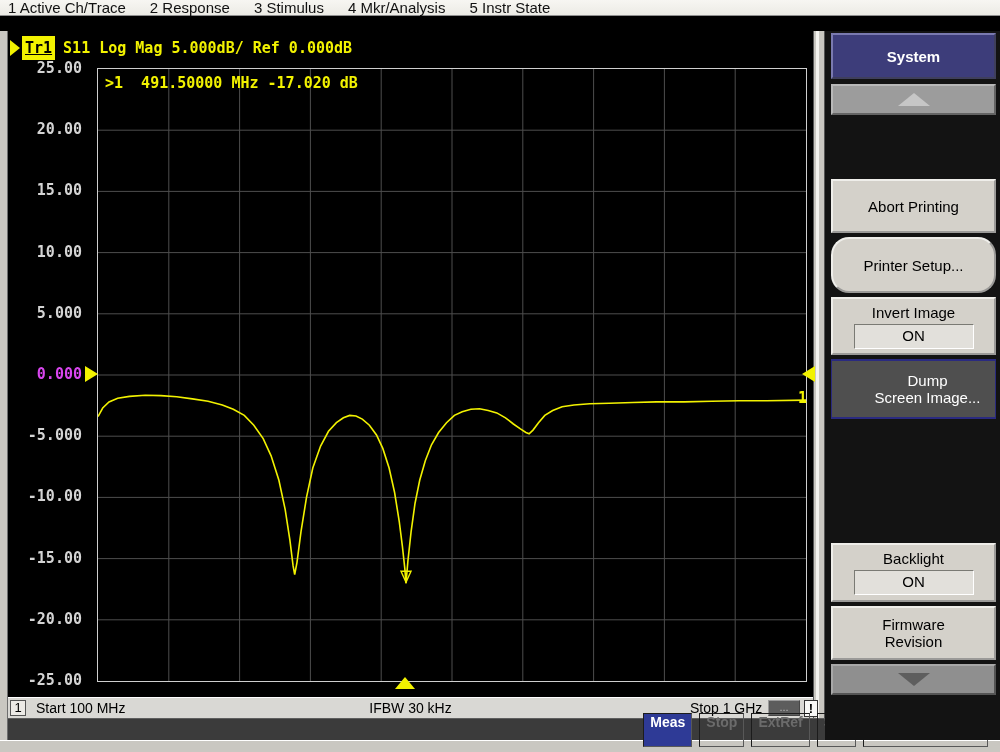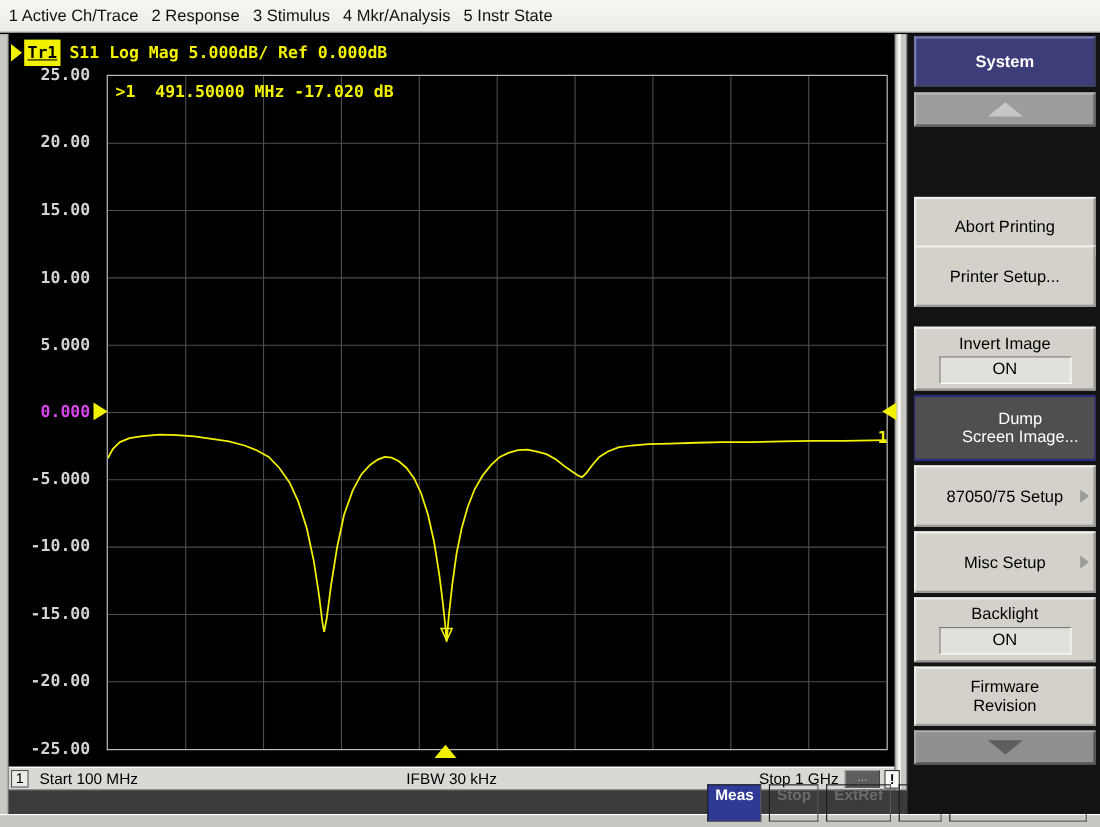--- a/index.html
+++ b/index.html
@@ -1,22 +1,22 @@
 <!DOCTYPE html>
 <html><head>
 <meta charset="utf-8">
 <style>
   html,body{margin:0;padding:0;background:#000;}
   #app{position:relative;width:1000px;height:752px;overflow:hidden;
        font-family:"Liberation Sans",sans-serif;background:#000;}
 
   
-  .menubar{position:absolute;left:0;top:0;width:1000px;height:30px;
+  .menubar{position:absolute;left:0;top:0;width:1000px;height:16px;
     background:linear-gradient(#f7f6f2,#ecebe5);border-bottom:1px solid #8f8f8f;
-    display:flex;align-items:center;gap:12px;padding-left:8px;box-sizing:border-box;
+    display:flex;align-items:center;gap:24px;padding-left:8px;box-sizing:border-box;
     font-size:15px;color:#111;}
   .menubar span{cursor:default;white-space:nowrap;}
 
   
   .frame-left{position:absolute;left:0;top:31px;width:8px;height:709px;background:#c9c7c1;border-right:1px solid #6e6e6e;box-sizing:border-box;}
   .frame-bottom{position:absolute;left:0;top:740px;width:1000px;height:12px;background:#c9c7c1;border-top:1px solid #fff;box-sizing:border-box;}
   .frame-divider{position:absolute;left:813px;top:31px;width:12px;height:709px;background:#c9c7c1;border-left:1px solid #555;border-right:1px solid #555;box-sizing:border-box;}
   .frame-divider:before{content:"";position:absolute;left:2px;top:0;width:3px;height:100%;background:#f4f3ef;}
 
   
@@ -180,39 +180,31 @@
   <div class="panel">
     <div class="softkey title" style="top:2px;height:46px;">
       <span>System</span>
     </div>
     <div class="softkey scroll-up" style="top:53px;height:31px;">
       <span class="tri-up"></span>
     </div>
     <div class="softkey" style="top:148px;height:54px;">
       <span>Abort Printing</span>
     </div>
-    <div class="softkey" style="top:192px;height:56px;">
+    <div class="softkey" style="top:206px;height:56px;border-radius:18px;">
       <span>Printer Setup...</span>
     </div>
     <div class="softkey" style="top:266px;height:58px;">
       <span>Invert Image</span>
       <span class="on-box">ON</span>
     </div>
     <div class="softkey dark" style="top:328px;height:60px;">
       <span>Dump</span>
       <span>Screen Image...</span>
     </div>
-    <div class="softkey" style="top:392px;height:56px;">
-      <span>87050/75 Setup</span>
-      <span class="submenu-arrow"></span>
-    </div>
-    <div class="softkey" style="top:452px;height:56px;">
-      <span>Misc Setup</span>
-      <span class="submenu-arrow"></span>
-    </div>
     <div class="softkey" style="top:512px;height:59px;">
       <span>Backlight</span>
       <span class="on-box">ON</span>
     </div>
     <div class="softkey" style="top:575px;height:54px;">
       <span>Firmware</span>
       <span>Revision</span>
     </div>
     <div class="softkey scroll-dn" style="top:633px;height:31px;">
       <span class="tri-dn"></span>

